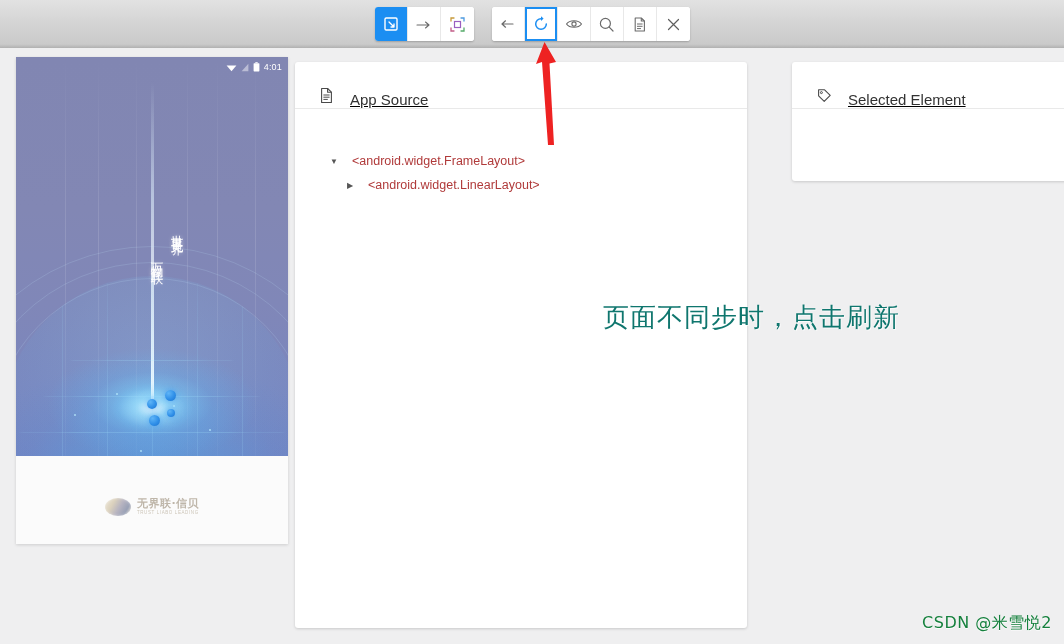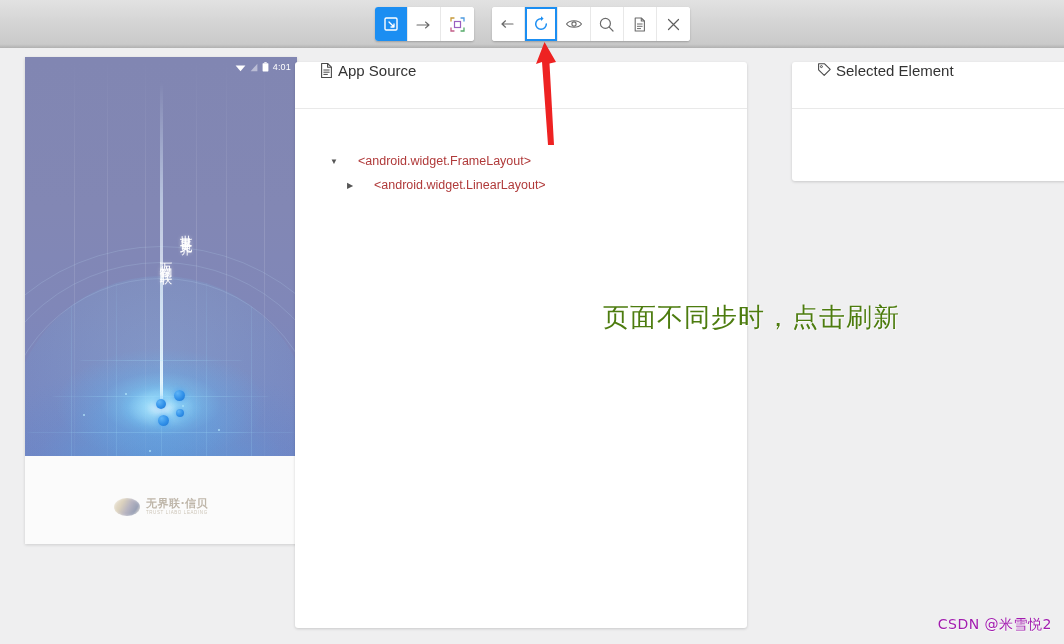--- a/index.html
+++ b/index.html
@@ -56,21 +56,21 @@
     position: absolute;
     left: 0; top: 0; right: 0; bottom: 0;
     border: 2px solid #1b8ef2;
     box-sizing: border-box;
   }
   .tb-btn svg { display: block; }
 
   
   #device-panel {
     position: absolute;
-    left: 25px;
+    left: 16px;
     top: 57px;
     width: 272px;
     height: 487px;
     background: #fbfbfb;
     box-shadow: 0 1px 3px rgba(0,0,0,0.14);
     overflow: hidden;
   }
   #device-hero {
     position: relative;
     width: 272px;
@@ -238,25 +238,26 @@
   }
   #selected-card {
     left: 792px;
     top: 62px;
     width: 291px;
     height: 119px;
   }
   .card-head {
     height: 47px;
     display: flex;
-    align-items: flex-start;
+    align-items: flex-end;
     padding-left: 24px;
     border-bottom: 1px solid #e9e9e9;
     box-sizing: border-box;
-    gap: 4px;
+    gap: 16px;
+    text-decoration: underline;
   }
   .card-title {
     font-size: 15px;
     color: #333333;
     font-family: "Liberation Sans", sans-serif;
   }
   #selected-empty {
     font-style: italic;
     font-size: 12.5px;
     color: #444444;
@@ -278,50 +279,50 @@
   .tree-row.lvl2 { padding-left: 48px; }
   .caret {
     width: 14px;
     display: inline-flex;
     align-items: center;
     justify-content: center;
     color: #555555;
     font-size: 8px;
     flex: 0 0 14px;
   }
-  .tree-label { margin-left: 17px; }
+  .tree-label { margin-left: 11px; }
 
   
   #red-arrow {
     position: absolute;
     left: 515px;
     top: 40px;
     width: 70px;
     height: 115px;
     pointer-events: none;
   }
   #red-note {
     position: absolute;
     left: 603px;
     top: 300px;
     font-size: 26px;
-    color: #4d7c0f;
+    color: #0f766e;
     font-family: Liberation Mono, monospace;
     letter-spacing: 1px;
     white-space: nowrap;
     text-shadow: 0 0 2px rgba(255,255,255,0.9), 1px 1px 0 rgba(255,255,255,0.6);
   }
 
   
   #watermark {
     position: absolute;
     right: 12px;
     bottom: 10px;
-    font-size: 14px;
-    color: #a21caf;
+    font-size: 16px;
+    color: #15803d;
     font-family: "DejaVu Sans", sans-serif;
     letter-spacing: 0.5px;
     text-shadow: 0 1px 0 rgba(255,255,255,0.8);
   }
 </style>
 </head>
 <body>
 
 <div id="toolbar-bar">
 

